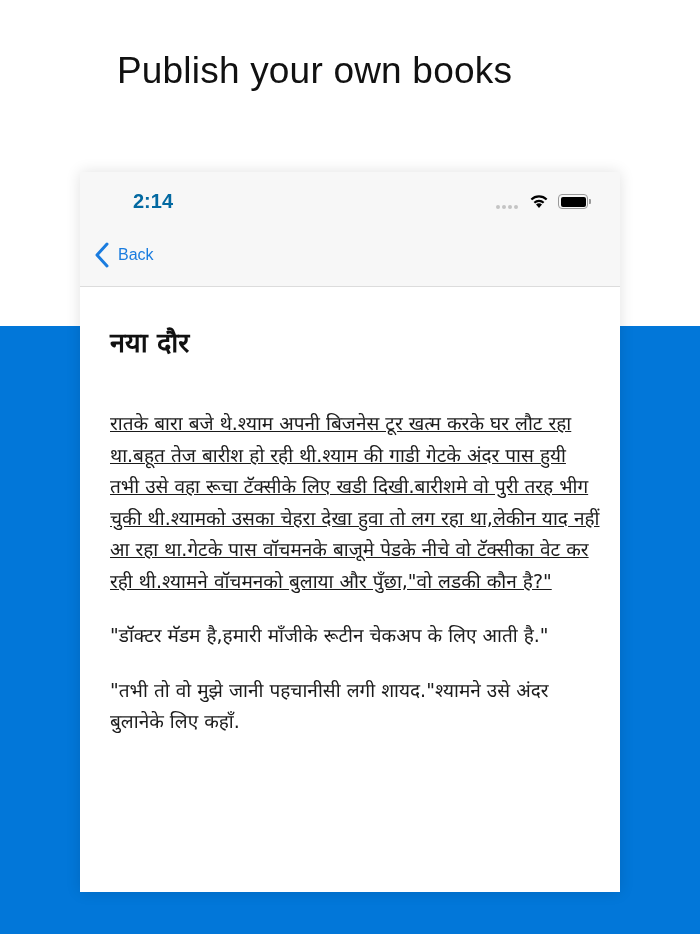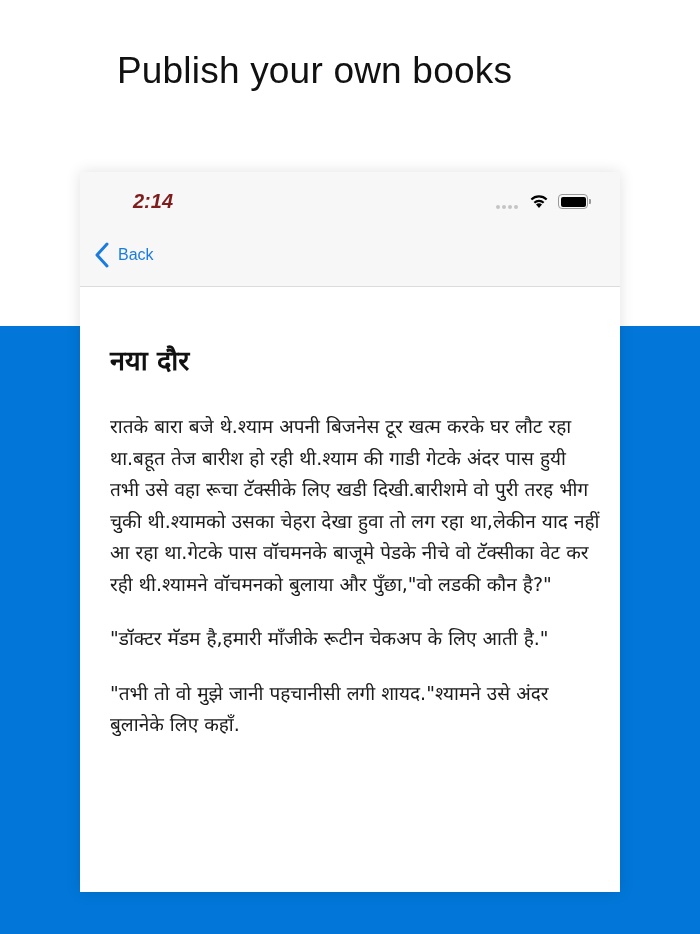--- a/index.html
+++ b/index.html
@@ -24,49 +24,49 @@
       background: #ffffff; overflow: hidden;
       box-shadow: 0 0 14px rgba(0,0,0,0.12);
     }
     .topbar {
       position: absolute; left: 0; top: 0; width: 540px; height: 115px;
       background: #f7f7f7; border-bottom: 1px solid #dcdcdc;
     }
     .status-time {
       position: absolute; left: 53px; top: 18px;
       font-family: "Liberation Sans", sans-serif;
-      font-size: 20px; font-weight: bold; color: #7f1d1d; font-style: italic;
+      font-size: 20px; font-weight: bold; color: #0369a1;
     }
     .signal-dots { position: absolute; left: 416px; top: 33px; display: flex; gap: 2px; }
     .signal-dots span { width: 4px; height: 4px; border-radius: 50%; background: #c4c4c4; display: block; }
     .wifi { position: absolute; left: 449px; top: 20px; width: 20px; height: 17px; }
     .battery {
       position: absolute; left: 478px; top: 22px; width: 30px; height: 15px;
       border: 1.5px solid #9a9a9a; border-radius: 4px; padding: 1.5px;
     }
     .battery .fill { width: 100%; height: 100%; background: #000; border-radius: 2px; }
     .battery .nub {
       position: absolute; right: -4px; top: 4px; width: 2px; height: 5px;
       background: #9a9a9a; border-radius: 0 1px 1px 0;
     }
     .back-button {
       position: absolute; left: 14px; top: 70px; display: flex; align-items: center;
       color: #1a7cdf; cursor: pointer;
     }
     .back-button svg { width: 16px; height: 26px; margin-right: 8px; }
     .back-label { font-family: "Liberation Sans", sans-serif; font-size: 16px; color: #1a7cdf; }
-    .content { position: absolute; left: 30px; top: 133px; width: 490px; }
+    .content { position: absolute; left: 30px; top: 115px; width: 490px; }
     .story-title {
       margin-top: 37px; font-size: 27px; font-weight: bold; color: #111;
       line-height: 38px;
     }
     .paragraph {
       font-size: 19px; line-height: 31.5px; color: #1a1a1a;
     }
-    .p1 { margin-top: 31px; }
+    .p1 { margin-top: 46px; text-decoration: underline; }
     .p-gap-lg { margin-top: 23px; }
   </style>
 </head>
 <body>
 
 <div class="stage">
   <div class="blue-band"></div>
 
   <div class="headline">Publish your own books</div>
 

